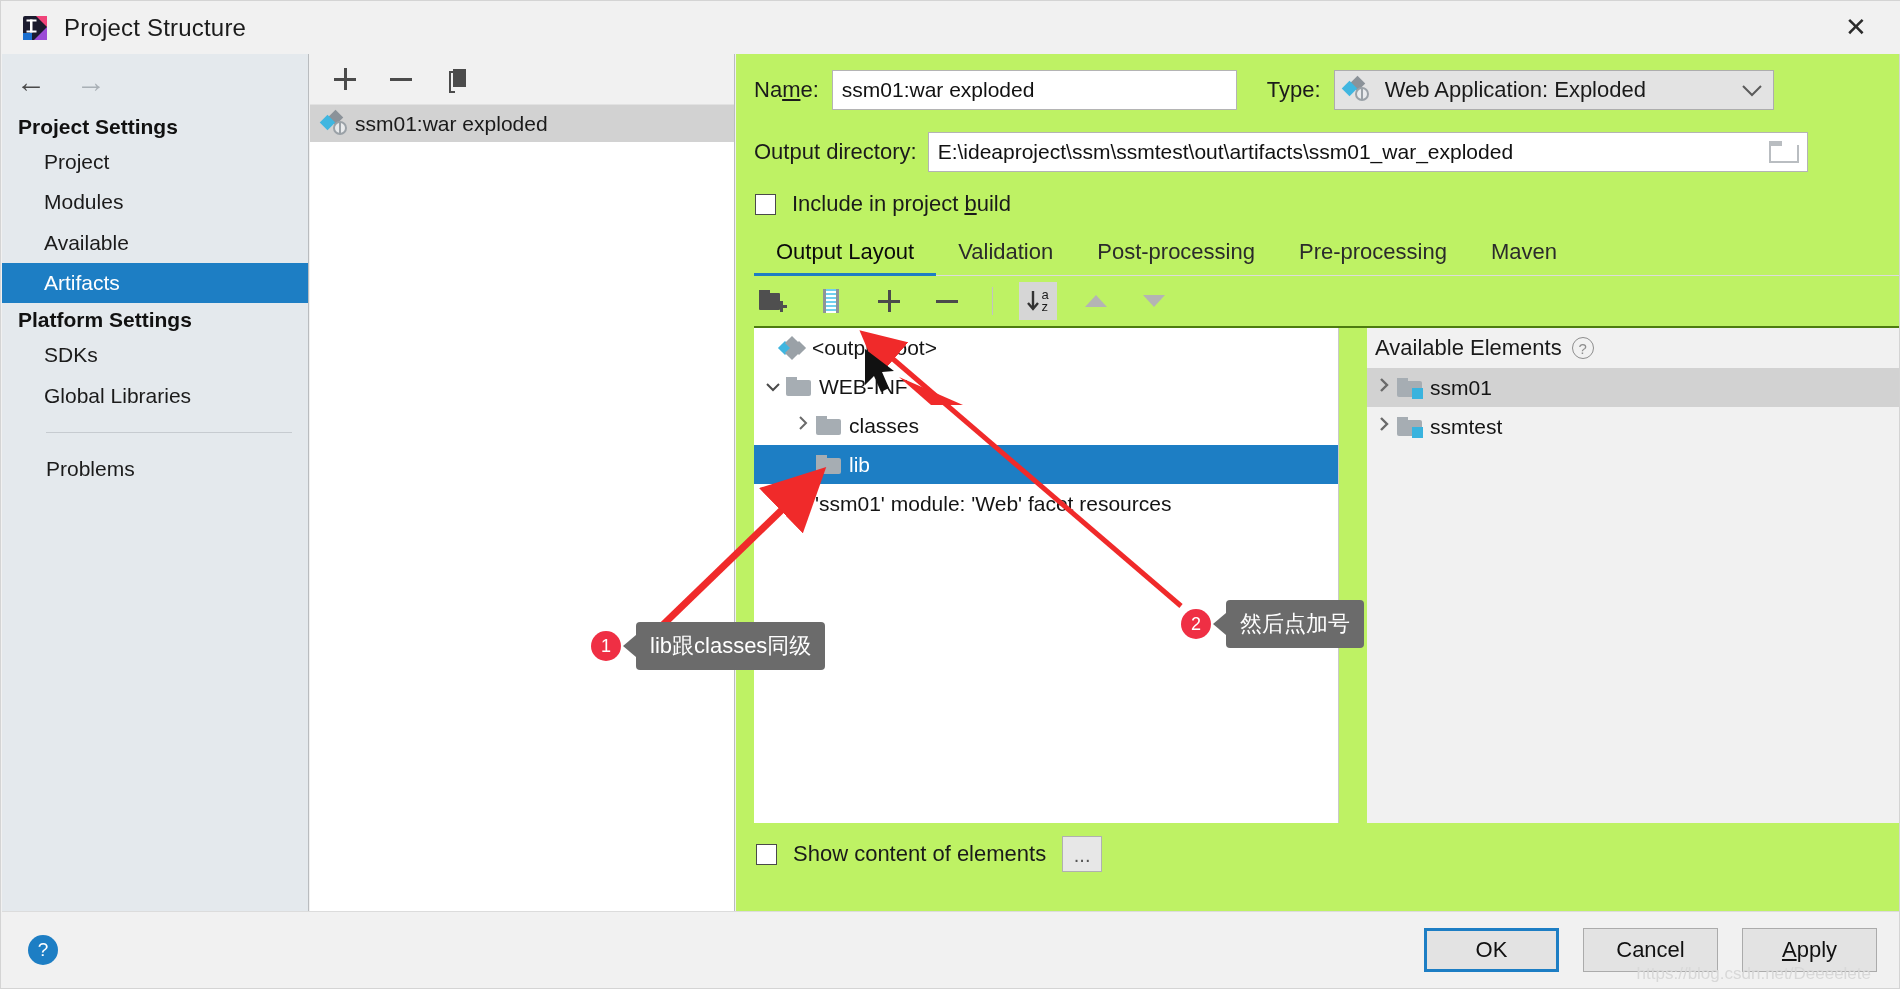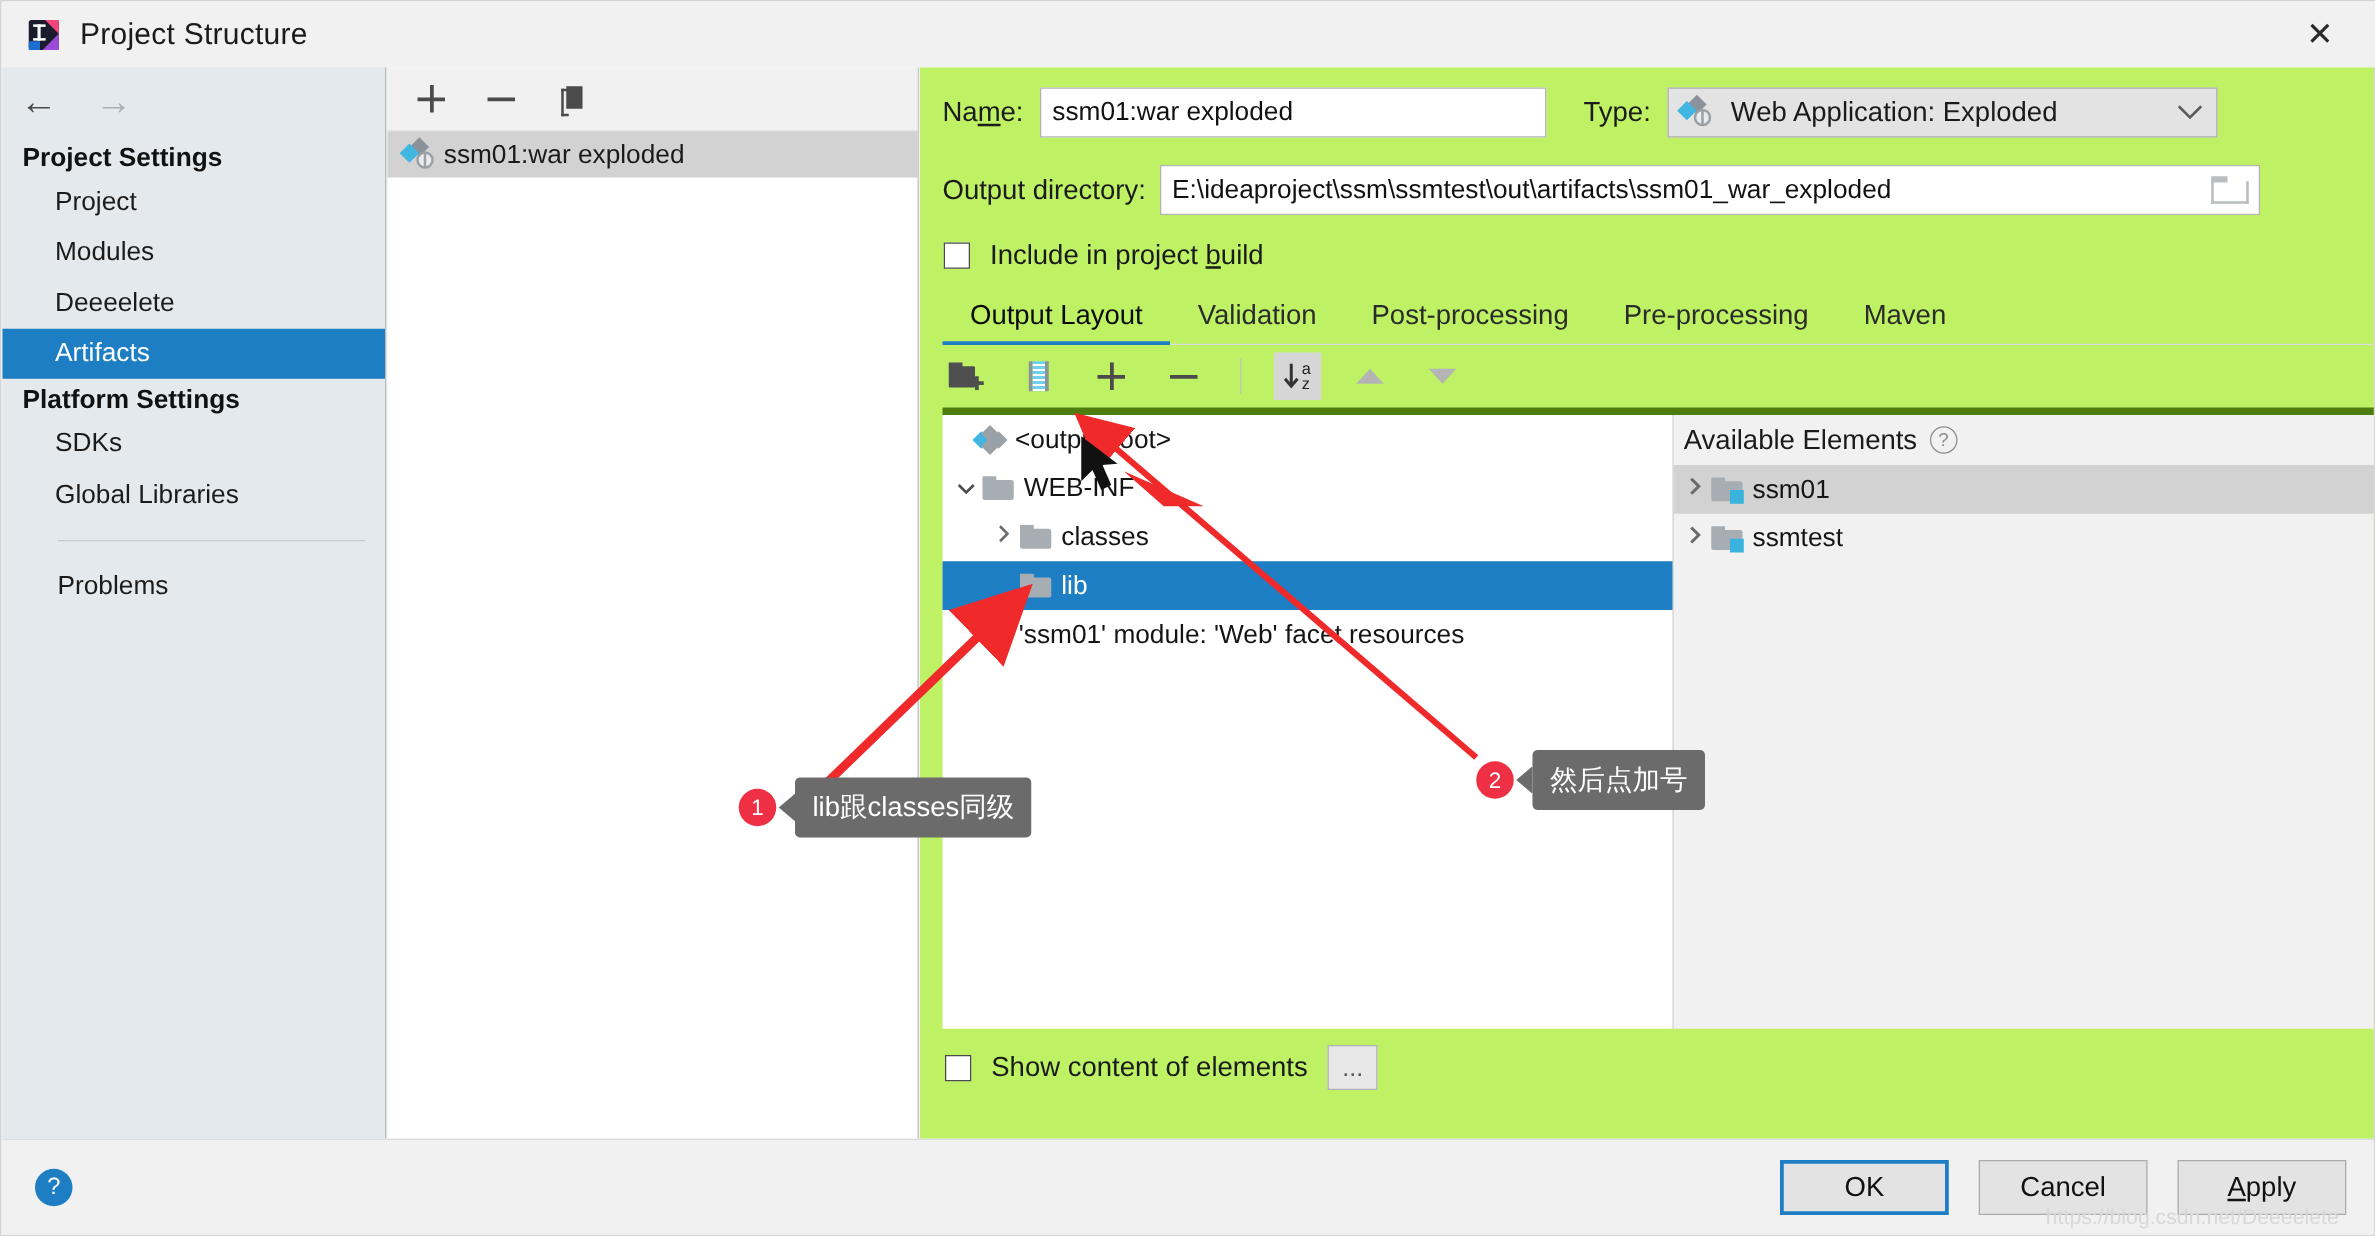--- a/index.html
+++ b/index.html
@@ -258,21 +258,22 @@
     width: 0; height: 0; border-left: 11px solid transparent; border-right: 11px solid transparent;
   }
   .tri-up { border-bottom: 12px solid #b4b4b4; }
   .tri-down { border-top: 12px solid #b4b4b4; }
 
   
   .trees {
     display: flex;
     margin-left: 18px;
     height: 497px;
-    border-top: 6px solid #4d7c0f;
+    border-top: 2px solid #4d7c0f;
+    gap: 28px;
   }
   .tree-left {
     width: 585px; background: #ffffff;
     border-right: 1px solid #c9c9c9;
   }
   .tree-right { flex: 1; background: #f1f1f1; }
   .avail-header {
     height: 40px; display: flex; align-items: center; gap: 10px;
     padding-left: 8px; font-size: 22px; background: #f1f1f1;
   }
@@ -430,21 +431,21 @@
 
   <div class="sidebar">
     <div class="nav-arrows">
       <div class="nav-arrow">←</div>
       <div class="nav-arrow disabled">→</div>
     </div>
 
     <div class="group-title">Project Settings</div>
     <div class="nav-item">Project</div>
     <div class="nav-item">Modules</div>
-    <div class="nav-item">Deeeelete</div>
+    <div class="nav-item">Available</div>
     <div class="nav-item selected">Artifacts</div>
 
     <div class="group-title">Platform Settings</div>
     <div class="nav-item">SDKs</div>
     <div class="nav-item">Global Libraries</div>
 
     <div class="sidebar-sep"></div>
     <div class="nav-item loose">Problems</div>
   </div>
 

